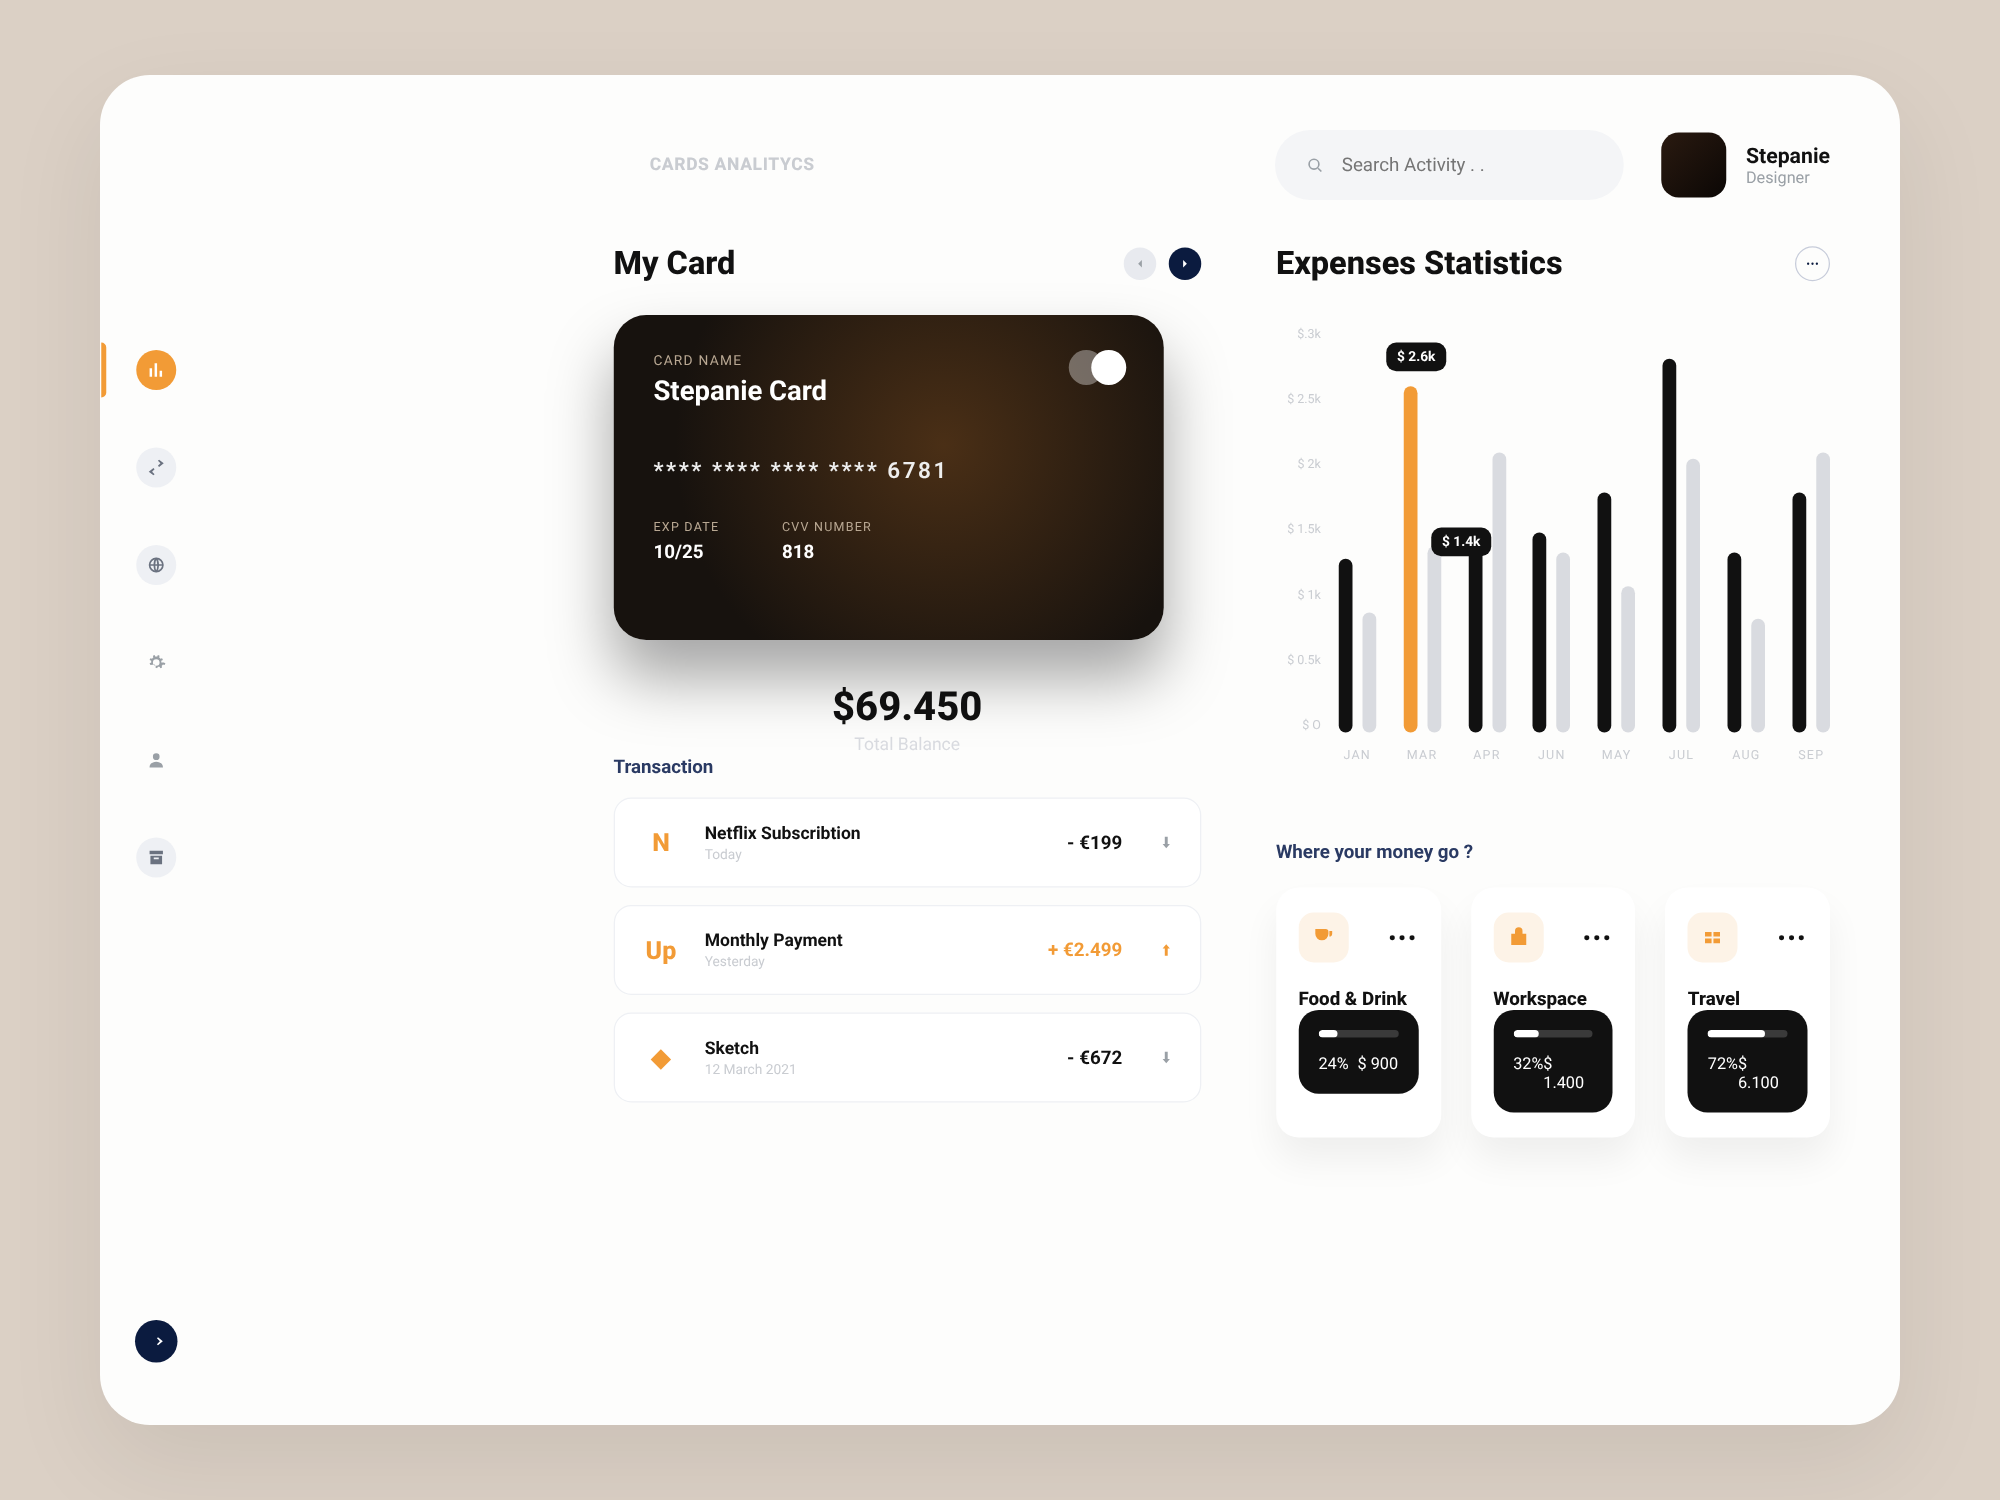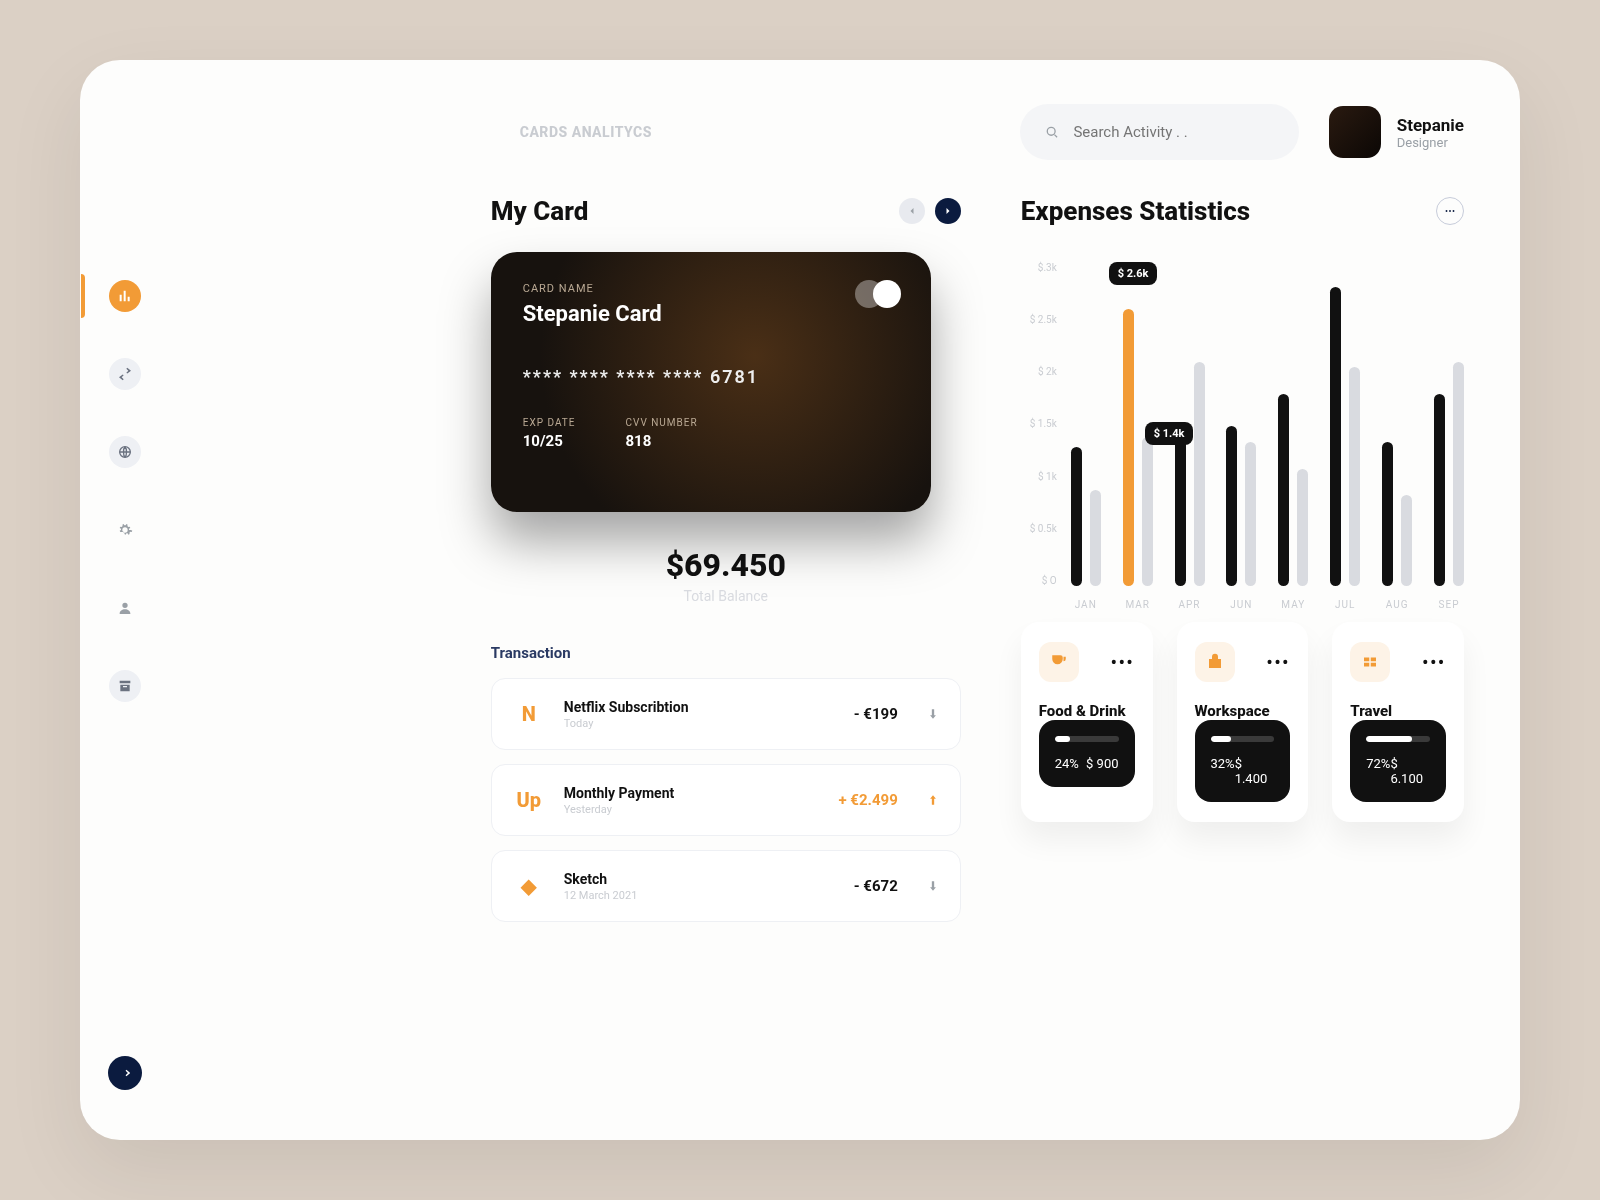--- a/index.html
+++ b/index.html
@@ -47,21 +47,21 @@
 .card .chip span:last-child { background: #fff; margin-left:-10px; }
 .card .num { margin-top: 40px; font-size: 18px; letter-spacing: 2px; font-weight: 600; color:#eee; }
 .card .bottom { display:flex; gap:50px; margin-top: 30px; }
 .card .bottom .col .label { font-size:10px; }
 .card .bottom .col .val { font-weight:700; margin-top:4px; font-size:15px; }
 
 .balance { text-align:center; margin-top: 34px; }
 .balance .amount { font-size: 32px; font-weight: 800; color:#111; }
 .balance .cap { font-size: 14px; color:#d9dbe0; margin-top:4px; }
 
-.tx-head { font-size: 15px; font-weight: 700; color:#2a3a63; margin-top: 40px; margin-bottom: 16px; }
+.tx-head { font-size: 15px; font-weight: 700; color:#2a3a63; margin-bottom: 16px; }
 .tx { display:flex; align-items:center; gap:18px; padding:18px 20px; border:1px solid #eef0f4; border-radius:14px; margin-bottom:14px; background:#fff; }
 .tx .ico { width:34px; height:34px; display:flex; align-items:center; justify-content:center; font-weight:800; font-size:20px; color:#f29b36; }
 .tx .meta .t { font-weight:700; font-size:14px; color:#111; }
 .tx .meta .s { font-size:11px; color:#c9ccd1; margin-top:2px; }
 .tx .amt { margin-left:auto; font-weight:700; font-size:15px; }
 .tx .amt.neg { color:#111; }
 .tx .amt.pos { color:#f29b36; }
 .tx .dir { width:14px; height:14px; margin-left:10px; }
 
 
@@ -263,21 +263,21 @@
           <div class="bars" id="bars">
               <div class="group ">
 
       <div class="pair">
         <div class="bar a" style="height:138.66666666666669px"></div>
         <div class="bar b" style="height:96px"></div>
       </div>
       <div class="m">JAN</div>
     </div>
               <div class="group hl">
-      <div class="tooltip" style="bottom:301px;left:-14px">$ 2.6k</div>
+      <div class="tooltip" style="bottom:289px;left:-14px">$ 2.6k</div>
           <div class="tooltip" style="bottom:141.33333333333331px;left:22px">$ 1.4k</div>
       <div class="pair">
         <div class="bar a" style="height:277.33333333333337px"></div>
         <div class="bar b" style="height:149.33333333333331px"></div>
       </div>
       <div class="m">MAR</div>
     </div>
               <div class="group ">
 
       <div class="pair">
@@ -322,20 +322,21 @@
 
       <div class="pair">
         <div class="bar a" style="height:192px"></div>
         <div class="bar b" style="height:224.00000000000003px"></div>
       </div>
       <div class="m">SEP</div>
     </div>
             </div>
         </div>
 
+        <div class="where-head">Where your money go ?</div>
         <div class="cards3" id="cats">
             <div class="cat">
       <div class="top">
         <div class="badge">
                   <svg width="18" height="18" viewBox="0 0 24 24">
                     <path fill="currentColor" d="M6 3h8a3 3 0 013 3v2a7 7 0 01-14 0V3zm13 2h2v3a3 3 0 01-3 3V5z"></path>
                   </svg>
                 </div>
         <div class="dots">•••</div>
       </div>

